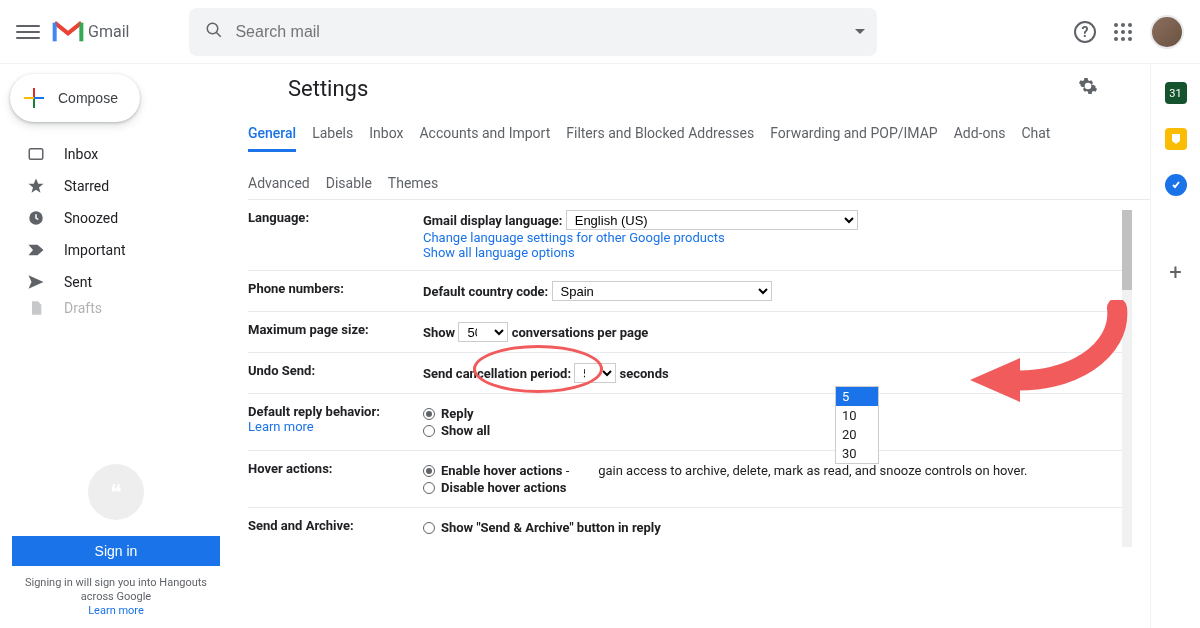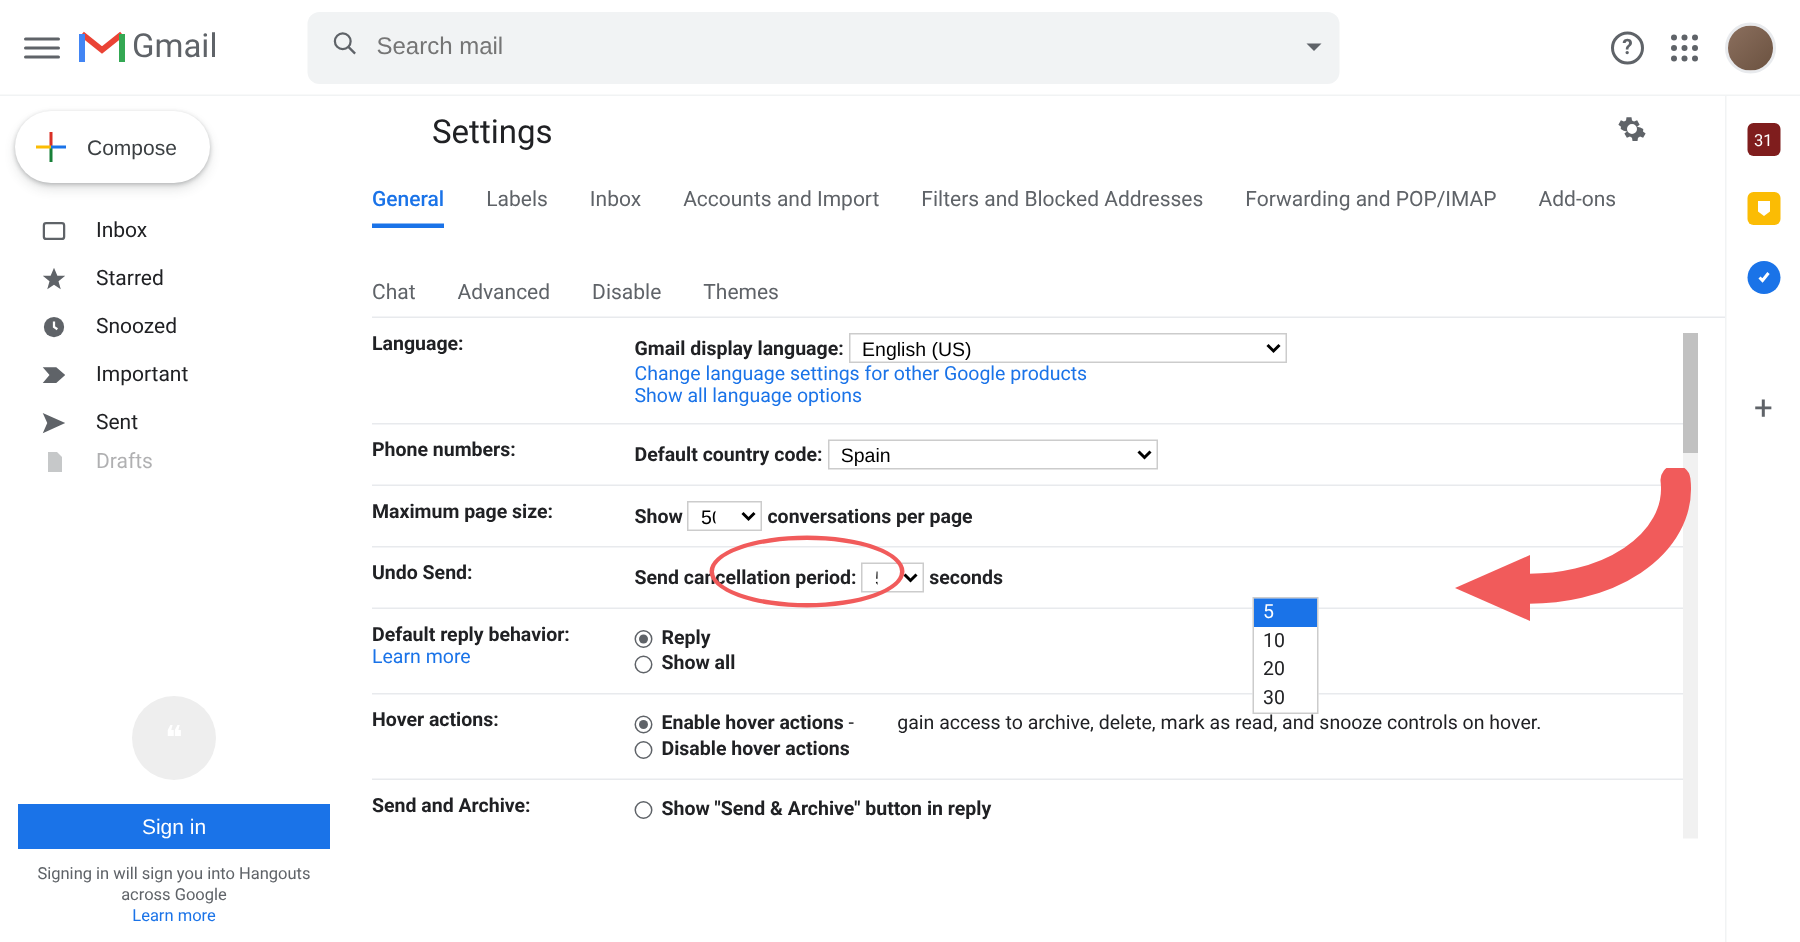--- a/index.html
+++ b/index.html
@@ -16,21 +16,21 @@
 .header {
   display: flex;
   align-items: center;
   height: 64px;
   padding: 8px 16px;
   border-bottom: 1px solid #f1f3f4;
 }
 .hamburger { width: 24px; height: 24px; display:flex; flex-direction:column; justify-content:center; gap:4px; margin-right:12px; cursor:pointer;}
 .hamburger div { height:2px; background:#5f6368; border-radius:1px;}
 .logo { display:flex; align-items:center; gap:4px; margin-right: 60px;}
-.logo-text { font-size: 22px; color:#5f6368;}
+.logo-text { font-size: 16px; color:#5f6368;}
 .search-box {
   display:flex; align-items:center;
   background:#f1f3f4; border-radius:8px;
   height:48px; width:688px; padding:0 16px;
   position: relative;
 }
 .search-icon { color:#5f6368; font-size:18px; margin-right:12px;}
 .search-input {
   flex:1; border:none; background:transparent; outline:none;
   font-size:16px; color:#5f6368;
@@ -61,21 +61,21 @@
 .hangouts-area { position:absolute; left:0; right:0; bottom:10px; padding:0 8px; text-align:center;}
 .quote-bubble { width:56px; height:56px; border-radius:50%; background:#eeeeee; display:flex; align-items:center; justify-content:center; margin:0 auto 16px; color:#fff; font-size:22px;}
 .signin-btn { width:208px; height:30px; background:#1a73e8; color:#fff; border:none; font-size:14px; cursor:pointer; margin-bottom:10px;}
 .hangouts-text { font-size:11px; color:#5f6368; line-height:14px;}
 .link { color:#1a73e8; cursor:pointer;}
 
 .main { flex:1; padding:12px 0 0 16px; position:relative; overflow:hidden;}
 .settings-title { font-size:22px; color:#202124; margin-bottom:16px; padding-left:0;margin-left:40px;}
 .gear-icon { position:absolute; top:12px; right:52px; color:#5f6368; font-size:18px;}
 
-.tabs { display:flex; gap:28px; border-bottom:1px solid #e8eaed; flex-wrap:wrap; padding-right:30px;}
+.tabs { display:flex; gap:16px; border-bottom:1px solid #e8eaed; flex-wrap:wrap; padding-right:30px;}
 .tab { font-size:14px; color:#5f6368; padding:8px 0; cursor:pointer; white-space:nowrap;}
 .tab.active { color:#1a73e8; border-bottom:3px solid #1a73e8; font-weight:500; margin-bottom:-1px;}
 
 .settings-body { max-height:400px; overflow:hidden; position:relative; padding-right:24px;}
 .settings-row { display:flex; padding:10px 0; border-bottom:1px solid #e8eaed;}
 .row-label { width:175px; font-size:13px; font-weight:bold; flex-shrink:0;}
 .row-content { font-size:13px; }
 .row-content b { font-weight:bold;}
 select.inline-select { font-size:13px; border:1px solid #ccc; background:#fff; height:20px; padding:0 14px 0 4px;}
 .select-wide { width:292px; }
@@ -118,21 +118,21 @@
   left:714px;
   top:100px;
   width:170px;
   height:120px;
   pointer-events:none;
   z-index:5;
 }
 
 .right-rail { width:50px; border-left:1px solid #f1f3f4; display:flex; flex-direction:column; align-items:center; gap:24px; padding-top:18px;}
 .rail-icon { width:22px; height:22px; border-radius:4px; display:flex; align-items:center; justify-content:center; font-size:11px; color:#fff;}
-.rail-cal { background:#7f1d1d;}
+.rail-cal { background:#14532d;}
 .rail-keep { background:#fbbc04;}
 .rail-tasks { background:#1a73e8; border-radius:50%;}
 .rail-plus { color:#5f6368; font-size:22px; margin-top:40px;}
 
 svg.m-logo { width:32px; height:24px;}
 </style>
 </head>
 <body>
 
 <div class="header">

